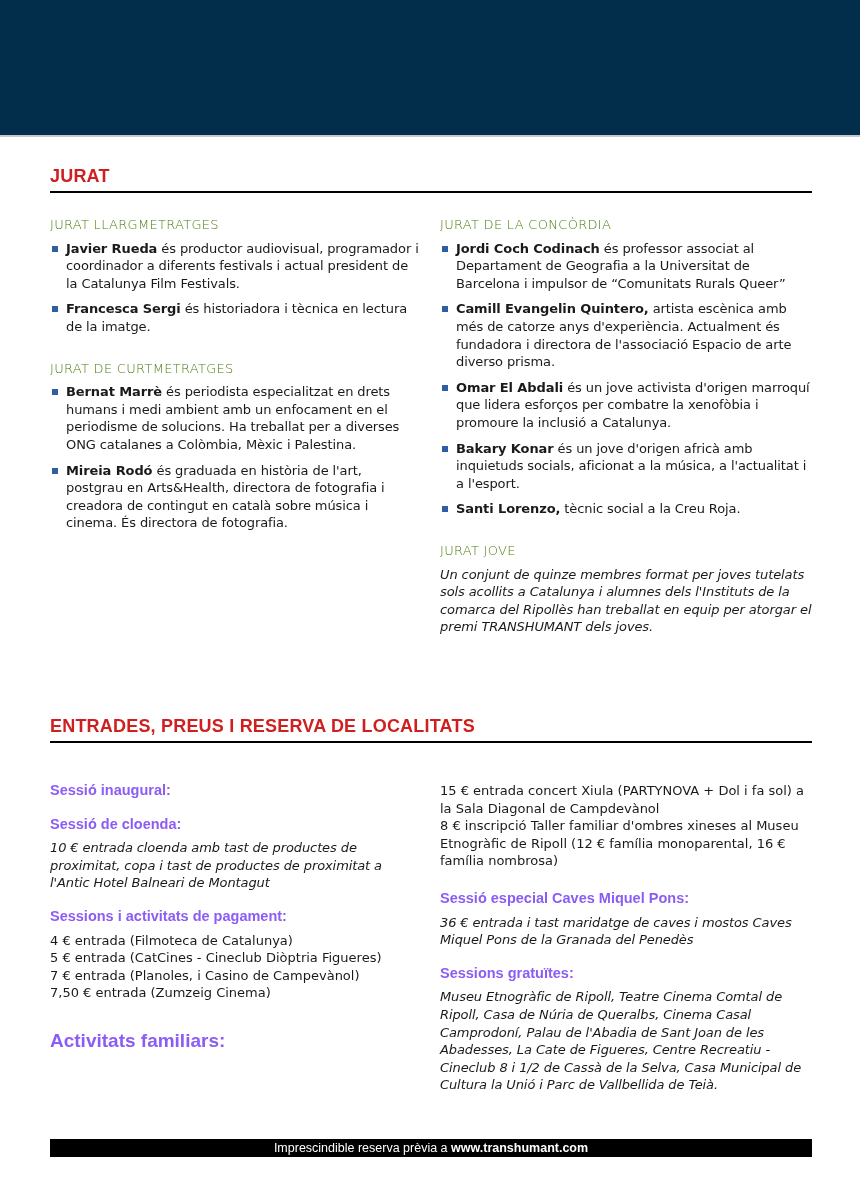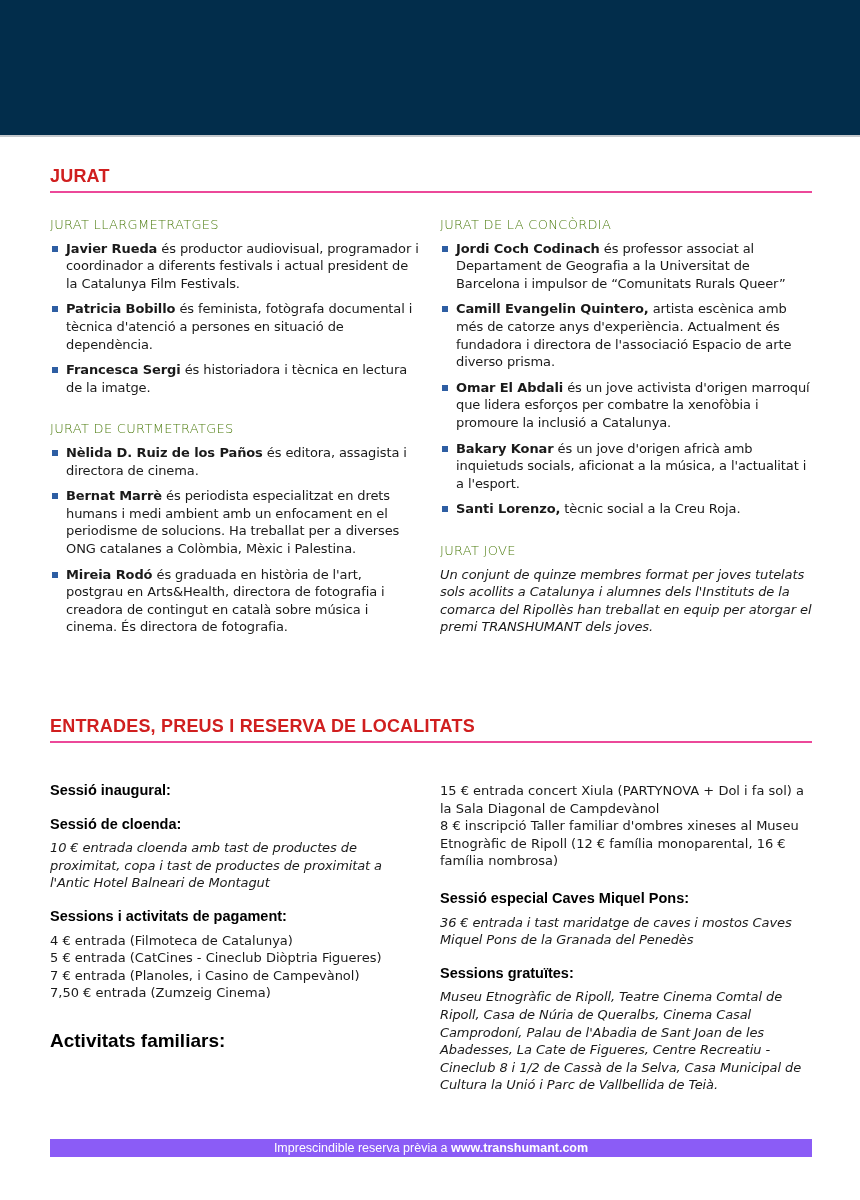--- a/index.html
+++ b/index.html
@@ -1,67 +1,65 @@
 <!DOCTYPE html>
 <html><head>
   <meta charset="utf-8">
   <style>
     * { margin: 0; padding: 0; box-sizing: border-box; }
     html, body { width: 860px; height: 1200px; background: #ffffff; overflow: hidden; }
     body { font-family: "DejaVu Sans", "Liberation Sans", sans-serif; color: #1a1a1a; position: relative; }
 
     .top-banner { position: absolute; left: 0; top: 0; width: 860px; height: 137px; background: #022d4b; border-bottom: 2px solid #c4c8cc; }
 
-    .section-title { position: absolute; left: 50px; width: 762px; font-family: "Liberation Sans", sans-serif; font-weight: 700; color: #d01f1f; font-size: 18px; letter-spacing: 0.2px; border-bottom: 2px solid #ec4899; padding-bottom: 4px; }
+    .section-title { position: absolute; left: 50px; width: 762px; font-family: "Liberation Sans", sans-serif; font-weight: 700; color: #d01f1f; font-size: 18px; letter-spacing: 0.2px; border-bottom: 2px solid #000000; padding-bottom: 4px; }
     .title-jurat { top: 166px; }
     .title-entrades { top: 716px; }
 
     .col { position: absolute; width: 372px; font-size: 13px; line-height: 17.6px; }
     .col-left { left: 50px; }
     .col-right { left: 440px; }
 
     .subhead { font-size: 13px; color: #4d7c0f; letter-spacing: 0.3px; margin-bottom: 6px; font-weight: 300; }
 
     ul.jury { list-style: none; }
     ul.jury li { position: relative; padding-left: 16px; margin-bottom: 8px; letter-spacing: -0.1px; }
     ul.jury li .bullet { position: absolute; left: 2px; top: 6px; width: 6px; height: 6px; background: #2e5ea3; }
     ul.jury li .name { font-weight: 700; }
 
     .group { margin-bottom: 28px; }
 
     .para { letter-spacing: -0.1px; font-style: italic; }
 
-    .price-head { font-family: "Liberation Sans", sans-serif; color: #000000; font-weight: 700; font-size: 14.5px; margin-bottom: 6px; }
+    .price-head { font-family: "Liberation Sans", sans-serif; color: #8b5cf6; font-weight: 700; font-size: 14.5px; margin-bottom: 6px; }
     .price-block { margin-bottom: 16px; }
     .price-line { display: block; }
 
-    .footer-bar { position: absolute; left: 50px; top: 1139px; width: 762px; height: 18px; background: #8b5cf6; color: #fff; font-size: 12.5px; text-align: center; line-height: 18px; font-family: "Liberation Sans", sans-serif; }
+    .footer-bar { position: absolute; left: 50px; top: 1139px; width: 762px; height: 18px; background: #000000; color: #fff; font-size: 12.5px; text-align: center; line-height: 18px; font-family: "Liberation Sans", sans-serif; }
     .footer-bar .url { font-weight: 700; }
   </style>
 </head>
 <body>
 
 <div class="top-banner"></div>
 
 <div class="section-title title-jurat">JURAT</div>
 
 <div class="col col-left" style="top:216px;">
   <div class="group">
     <div class="subhead">JURAT LLARGMETRATGES</div>
     <ul class="jury">
       <li><span class="bullet"></span><span class="name">Javier Rueda</span><span> és productor audiovisual, programador i coordinador a diferents festivals i actual president de la Catalunya Film Festivals.</span></li>
-      <li><span class="bullet"></span><span class="name">Patricia Bobillo</span><span> és feminista, fotògrafa documental i tècnica d'atenció a persones en situació de dependència.</span></li>
       <li><span class="bullet"></span><span class="name">Francesca Sergi</span><span> és historiadora i tècnica en lectura de la imatge.</span></li>
     </ul>
   </div>
 
   <div class="group" style="margin-top:-4px;">
     <div class="subhead">JURAT DE CURTMETRATGES</div>
     <ul class="jury">
-      <li><span class="bullet"></span><span class="name">Nèlida D. Ruiz de los Paños</span><span> és editora, assagista i directora de cinema.</span></li>
       <li><span class="bullet"></span><span class="name">Bernat Marrè</span><span> és periodista especialitzat en drets humans i medi ambient amb un enfocament en el periodisme de solucions. Ha treballat per a diverses ONG catalanes a Colòmbia, Mèxic i Palestina.</span></li>
       <li><span class="bullet"></span><span class="name">Mireia Rodó</span><span> és graduada en història de l'art, postgrau en Arts&amp;Health, directora de fotografia i creadora de contingut en català sobre música i cinema. És directora de fotografia.</span></li>
     </ul>
   </div>
 </div>
 
 <div class="col col-right" style="top:216px;">
   <div class="group">
     <div class="subhead">JURAT DE LA CONCÒRDIA</div>
     <ul class="jury">

